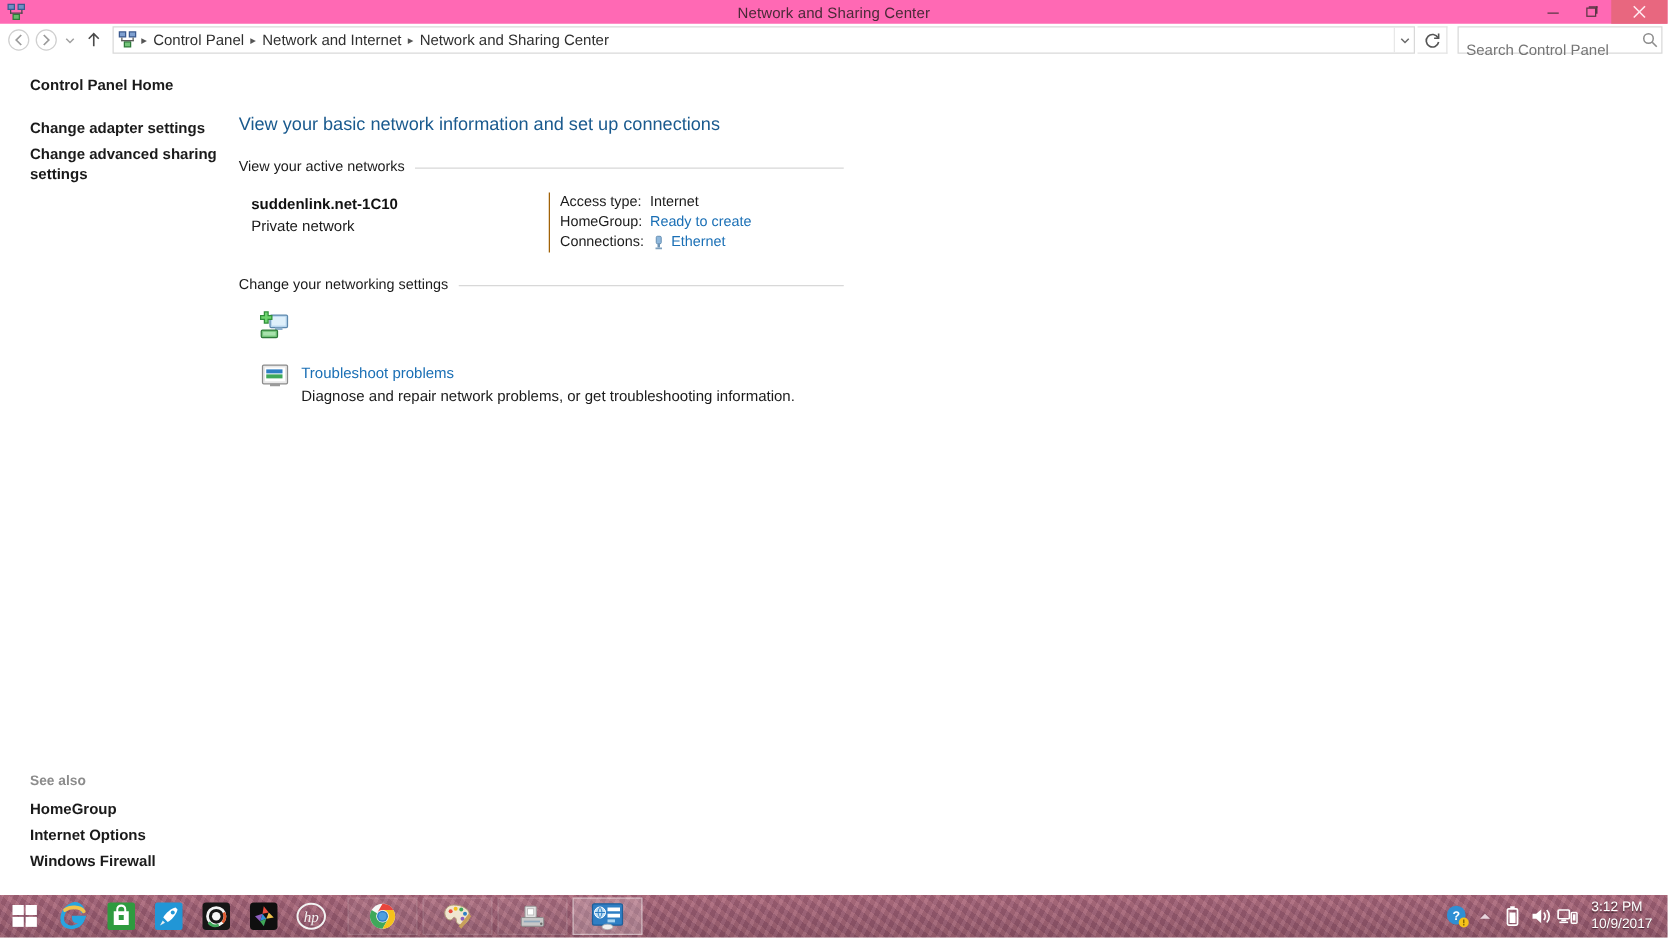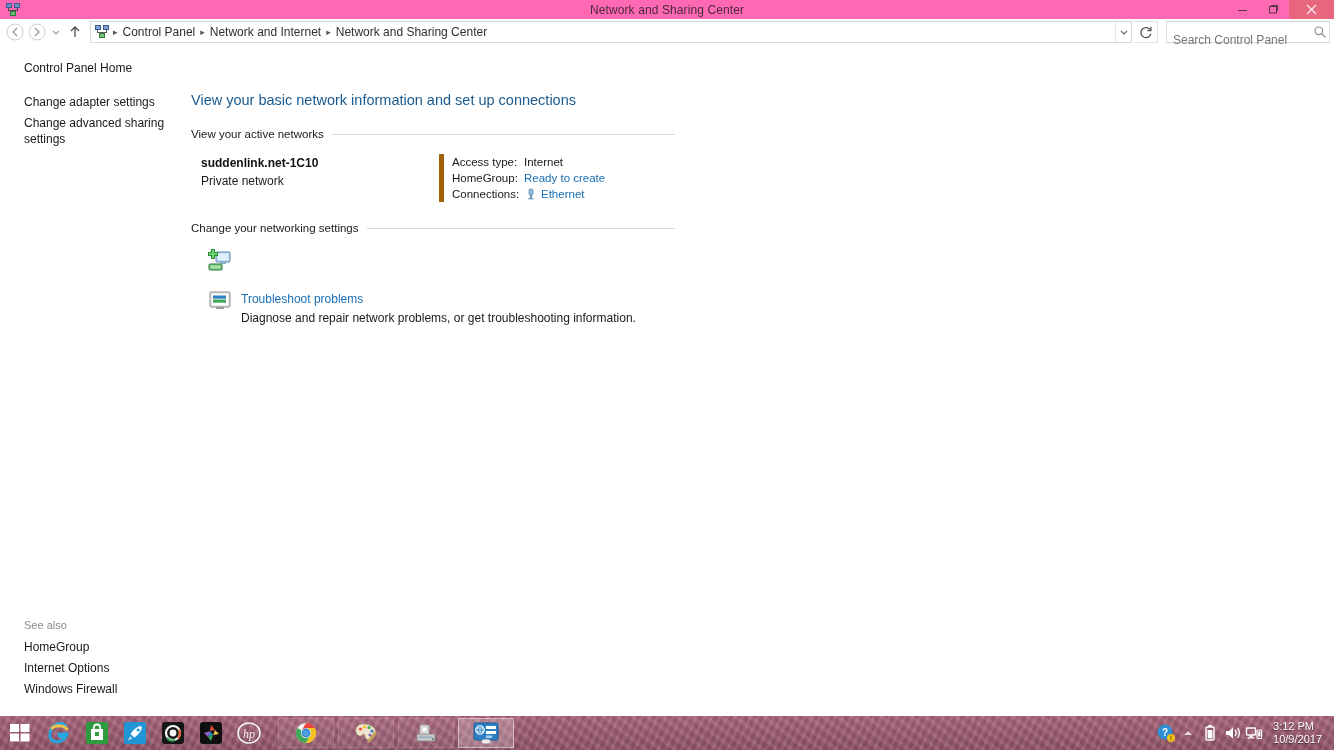--- a/index.html
+++ b/index.html
@@ -128,20 +128,21 @@
     background: #fff;
   }
 
   
   #sidebar {
     width: 185px;
     flex: 0 0 185px;
     position: relative;
     padding-top: 14px;
     background: #fff;
+    font-weight: bold;
   }
   .side-link {
     font-size: 12px;
     color: #1a1a1a;
     padding: 2px 8px 2px 24px;
     line-height: 16px;
   }
   #side-home { margin-bottom: 14px; }
   #side-adapter { margin-bottom: 1px; }
   #see-also {
@@ -192,21 +193,21 @@
     display: flex;
     margin-top: 14px;
     margin-left: 6px;
     width: 484px;
   }
   #net-left { width: 248px; padding-left: 10px; }
   #net-name { font-size: 12px; font-weight: bold; color: #111; line-height: 18px; }
   #net-type { font-size: 12px; color: #1a1a1a; line-height: 18px; }
   #net-right {
     flex: 1 1 auto;
-    border-left: 5px solid #a16207;
+    border-left: 1px solid #a16207;
     padding-left: 8px;
   }
   .net-row { display: flex; align-items: center; height: 16px; }
   .net-label { width: 72px; font-size: 11.5px; color: #1a1a1a; }
   .net-value { font-size: 11.5px; color: #1a1a1a; }
   .net-value.link { color: #1a6fb5; }
   #eth-icon { width: 14px; height: 14px; margin-right: 3px; display: inline-block; vertical-align: middle; }
 
   
   #settings-list { margin-top: 14px; margin-left: 6px; }

